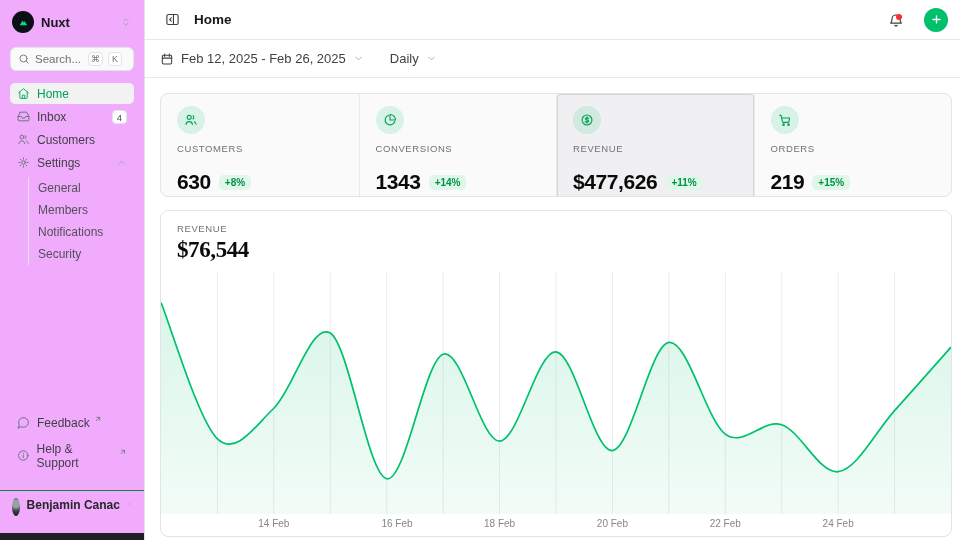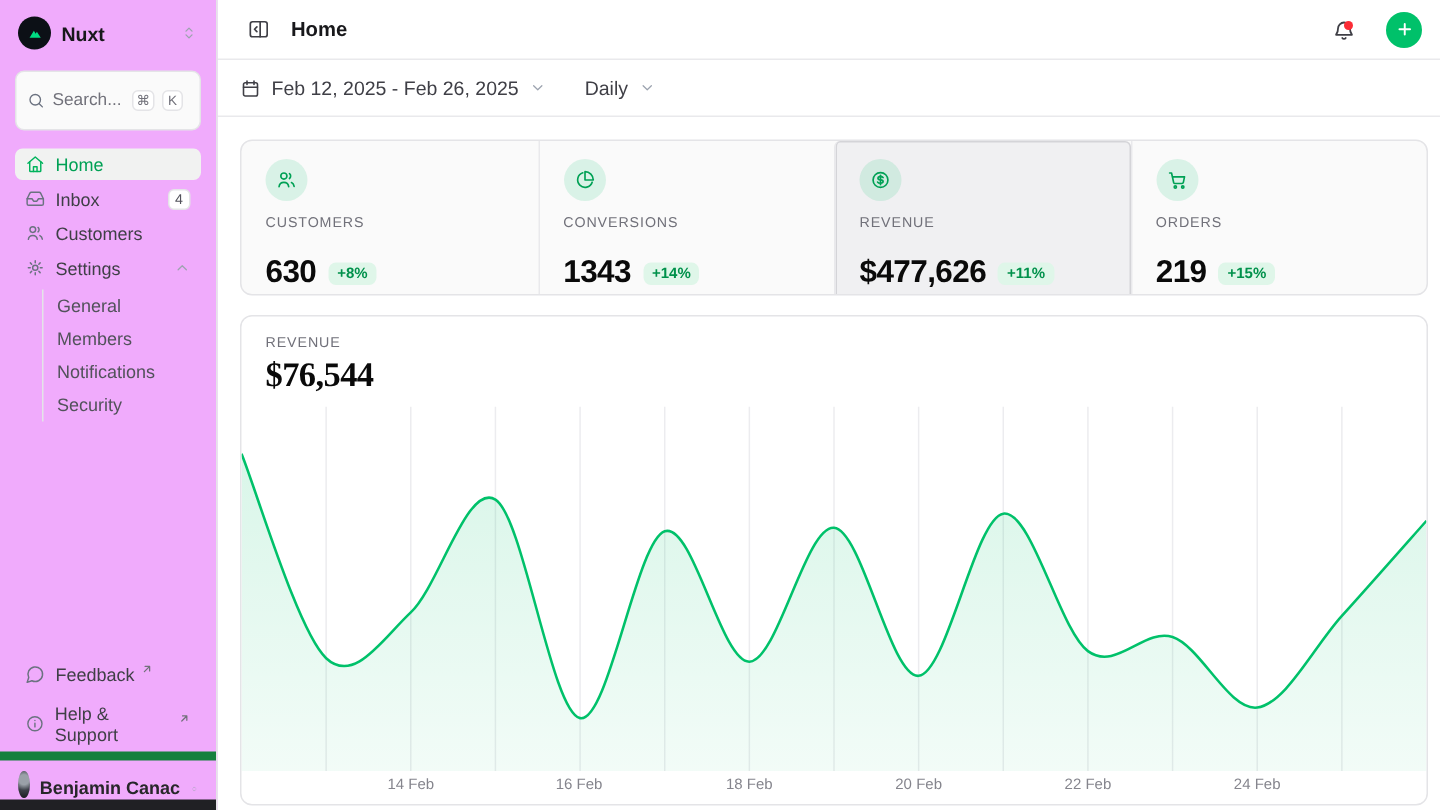--- a/index.html
+++ b/index.html
@@ -6,37 +6,37 @@
   html,body{width:960px;height:540px;overflow:hidden;}
   body{font-family:"Liberation Sans","DejaVu Sans",sans-serif;background:#fff;color:#18181b;display:flex;}
   svg{display:block;}
   .ico{stroke:#6b7280;fill:none;stroke-width:1.8;stroke-linecap:round;stroke-linejoin:round;}
 
   
   .sidebar{width:145px;min-width:145px;height:540px;border-right:1px solid #e4e4e7;display:flex;flex-direction:column;padding:10px 10px 0 10px;position:relative;background:#f0abfc;}
   .logo-row{display:flex;align-items:center;gap:7px;padding:0 2px;height:24px;cursor:pointer;}
   .logo-badge{width:22px;height:22px;border-radius:50%;background:#0c1016;display:flex;align-items:center;justify-content:center;}
   .logo-name{font-size:13px;font-weight:700;color:#18181b;flex:1;}
-  .search-box{margin-top:13px;height:40px;border:1px solid #e4e4e7;background:#fafafa;border-radius:6px;display:flex;align-items:center;gap:5px;padding:0 4px 0 7px;cursor:text;}
+  .search-box{margin-top:13px;height:24px;border:1px solid #e4e4e7;background:#fafafa;border-radius:6px;display:flex;align-items:center;gap:5px;padding:0 4px 0 7px;cursor:text;}
   .search-box input{border:0;outline:0;background:transparent;width:48px;font-size:11.5px;color:#52525b;font-family:inherit;}
   .search-box input::placeholder{color:#71717a;}
   .kbd{font-size:9px;color:#71717a;border:1px solid #e4e4e7;background:#fff;border-radius:4px;min-width:14px;height:14px;display:flex;align-items:center;justify-content:center;padding:0 2px;}
   .nav{margin-top:12px;display:flex;flex-direction:column;gap:2px;}
   .nav-item{display:flex;align-items:center;gap:7px;height:21px;border-radius:5px;padding:0 7px;font-size:12px;font-weight:500;color:#3f3f46;cursor:pointer;}
   .nav-item .lbl{flex:1;}
   .nav-item.active{background:#f1f2f1;color:#00a155;}
   .nav-item.active .ico{stroke:#00b35c;}
   .count-badge{font-size:9.5px;color:#52525b;border:1px solid #e4e4e7;background:#fff;border-radius:4px;padding:0 4px;height:14px;line-height:13px;}
   .subnav{margin-left:18px;border-left:1px solid #e4e4e7;display:flex;flex-direction:column;margin-top:2px;}
   .subnav-item{height:22px;display:flex;align-items:center;padding-left:9px;font-size:12px;font-weight:500;color:#52525b;border-radius:5px;cursor:pointer;}
   .side-spacer{flex:1;}
   .side-foot{display:flex;flex-direction:column;gap:12px;padding-bottom:8px;}
   .foot-link{display:flex;align-items:center;gap:7px;height:21px;padding:0 7px;font-size:12px;font-weight:500;color:#3f3f46;border-radius:5px;cursor:pointer;}
   .ext{margin-left:-3px;margin-bottom:7px;}
-  .user-row{border-top:6px solid #15803d;margin:0 -10px;padding:7px 12px 8px 12px;display:flex;align-items:flex-end;gap:7px;cursor:pointer;}
+  .user-row{border-top:1px solid #15803d;margin:16px -10px;padding:7px 12px 8px 12px;display:flex;align-items:flex-start;gap:7px;cursor:pointer;}
   .avatar{width:18px;height:18px;border-radius:50%;background:radial-gradient(circle at 50% 32%,#9aa0a8 0 26%,#3c4048 55%,#17191d 100%);}
   .user-name{font-size:12px;font-weight:600;color:#27272a;flex:1;white-space:nowrap;}
   .sidebar-strip{position:absolute;left:0;bottom:0;width:100%;height:7px;background:#202024;}
 
   
   .main{flex:1;display:flex;flex-direction:column;height:540px;}
   .topbar{height:40px;min-height:40px;border-bottom:1px solid #e9e9ec;display:flex;align-items:center;padding:0 12px 0 15px;gap:10px;}
   .icon-btn{width:24px;height:24px;border-radius:5px;display:flex;align-items:center;justify-content:center;cursor:pointer;background:transparent;border:0;}
   .page-title{font-size:13.5px;font-weight:700;color:#18181b;flex:1;}
   .bell-wrap{position:relative;margin-right:10px;}
@@ -306,21 +306,21 @@
             <line x1="564.2857142857143" x2="564.2857142857143" y1="0" y2="243" stroke="#ececef" stroke-width="1"></line>
             <line x1="620.7142857142858" x2="620.7142857142858" y1="0" y2="243" stroke="#ececef" stroke-width="1"></line>
             <line x1="677.1428571428571" x2="677.1428571428571" y1="0" y2="243" stroke="#ececef" stroke-width="1"></line>
             <line x1="733.5714285714286" x2="733.5714285714286" y1="0" y2="243" stroke="#ececef" stroke-width="1"></line>
             <path d="M0,31.5C9.404761904761905,54.21666666666667,37.61904761904762,150.175,56.42857142857143,167.8C75.23809523809524,185.425,94.04761904761905,154.875,112.85714285714286,137.25C131.66666666666666,119.625,150.47619047619048,50.29999999999998,169.28571428571428,62.04999999999998C188.09523809523807,73.79999999999998,206.9047619047619,204.225,225.71428571428572,207.75C244.52380952380955,211.275,263.33333333333337,89.46666666666665,282.14285714285717,83.19999999999999C300.95238095238096,76.93333333333332,319.76190476190476,170.54166666666666,338.57142857142856,170.15C357.38095238095235,169.75833333333335,376.1904761904762,79.28333333333336,395,80.85000000000002C413.8095238095238,82.41666666666669,432.61904761904765,181.11666666666667,451.42857142857144,179.55C470.23809523809524,177.98333333333335,489.0476190476191,74.19166666666669,507.8571428571429,71.45000000000002C526.6666666666667,68.70833333333334,545.4761904761905,149.39166666666665,564.2857142857143,163.1C583.0952380952382,176.80833333333334,601.9047619047619,147.43333333333334,620.7142857142858,153.7C639.5238095238096,159.96666666666664,658.3333333333333,203.04999999999998,677.1428571428571,200.7C695.952380952381,198.35,714.7619047619047,160.35833333333332,733.5714285714286,139.6C752.3809523809524,118.84166666666667,780.5952380952381,86.72500000000001,790,76.15L790,243L0,243Z" fill="url(#ag)"></path>
             <path d="M0,31.5C9.404761904761905,54.21666666666667,37.61904761904762,150.175,56.42857142857143,167.8C75.23809523809524,185.425,94.04761904761905,154.875,112.85714285714286,137.25C131.66666666666666,119.625,150.47619047619048,50.29999999999998,169.28571428571428,62.04999999999998C188.09523809523807,73.79999999999998,206.9047619047619,204.225,225.71428571428572,207.75C244.52380952380955,211.275,263.33333333333337,89.46666666666665,282.14285714285717,83.19999999999999C300.95238095238096,76.93333333333332,319.76190476190476,170.54166666666666,338.57142857142856,170.15C357.38095238095235,169.75833333333335,376.1904761904762,79.28333333333336,395,80.85000000000002C413.8095238095238,82.41666666666669,432.61904761904765,181.11666666666667,451.42857142857144,179.55C470.23809523809524,177.98333333333335,489.0476190476191,74.19166666666669,507.8571428571429,71.45000000000002C526.6666666666667,68.70833333333334,545.4761904761905,149.39166666666665,564.2857142857143,163.1C583.0952380952382,176.80833333333334,601.9047619047619,147.43333333333334,620.7142857142858,153.7C639.5238095238096,159.96666666666664,658.3333333333333,203.04999999999998,677.1428571428571,200.7C695.952380952381,198.35,714.7619047619047,160.35833333333332,733.5714285714286,139.6C752.3809523809524,118.84166666666667,780.5952380952381,86.72500000000001,790,76.15" fill="none" stroke="#00c16a" stroke-width="1.7" stroke-linejoin="round"></path>
           </svg>
       </div>
       <div class="chart-xaxis" id="chart-xaxis">
           <span style="left: 112.857px;">14 Feb</span>
-          <span style="left: 225px;">16 Feb</span>
+          <span style="left: 236px;">16 Feb</span>
           <span style="left: 338.571px;">18 Feb</span>
           <span style="left: 451.429px;">20 Feb</span>
           <span style="left: 564.286px;">22 Feb</span>
           <span style="left: 677.143px;">24 Feb</span>
         </div>
     </div>
 
   </div>
 </div>
 

